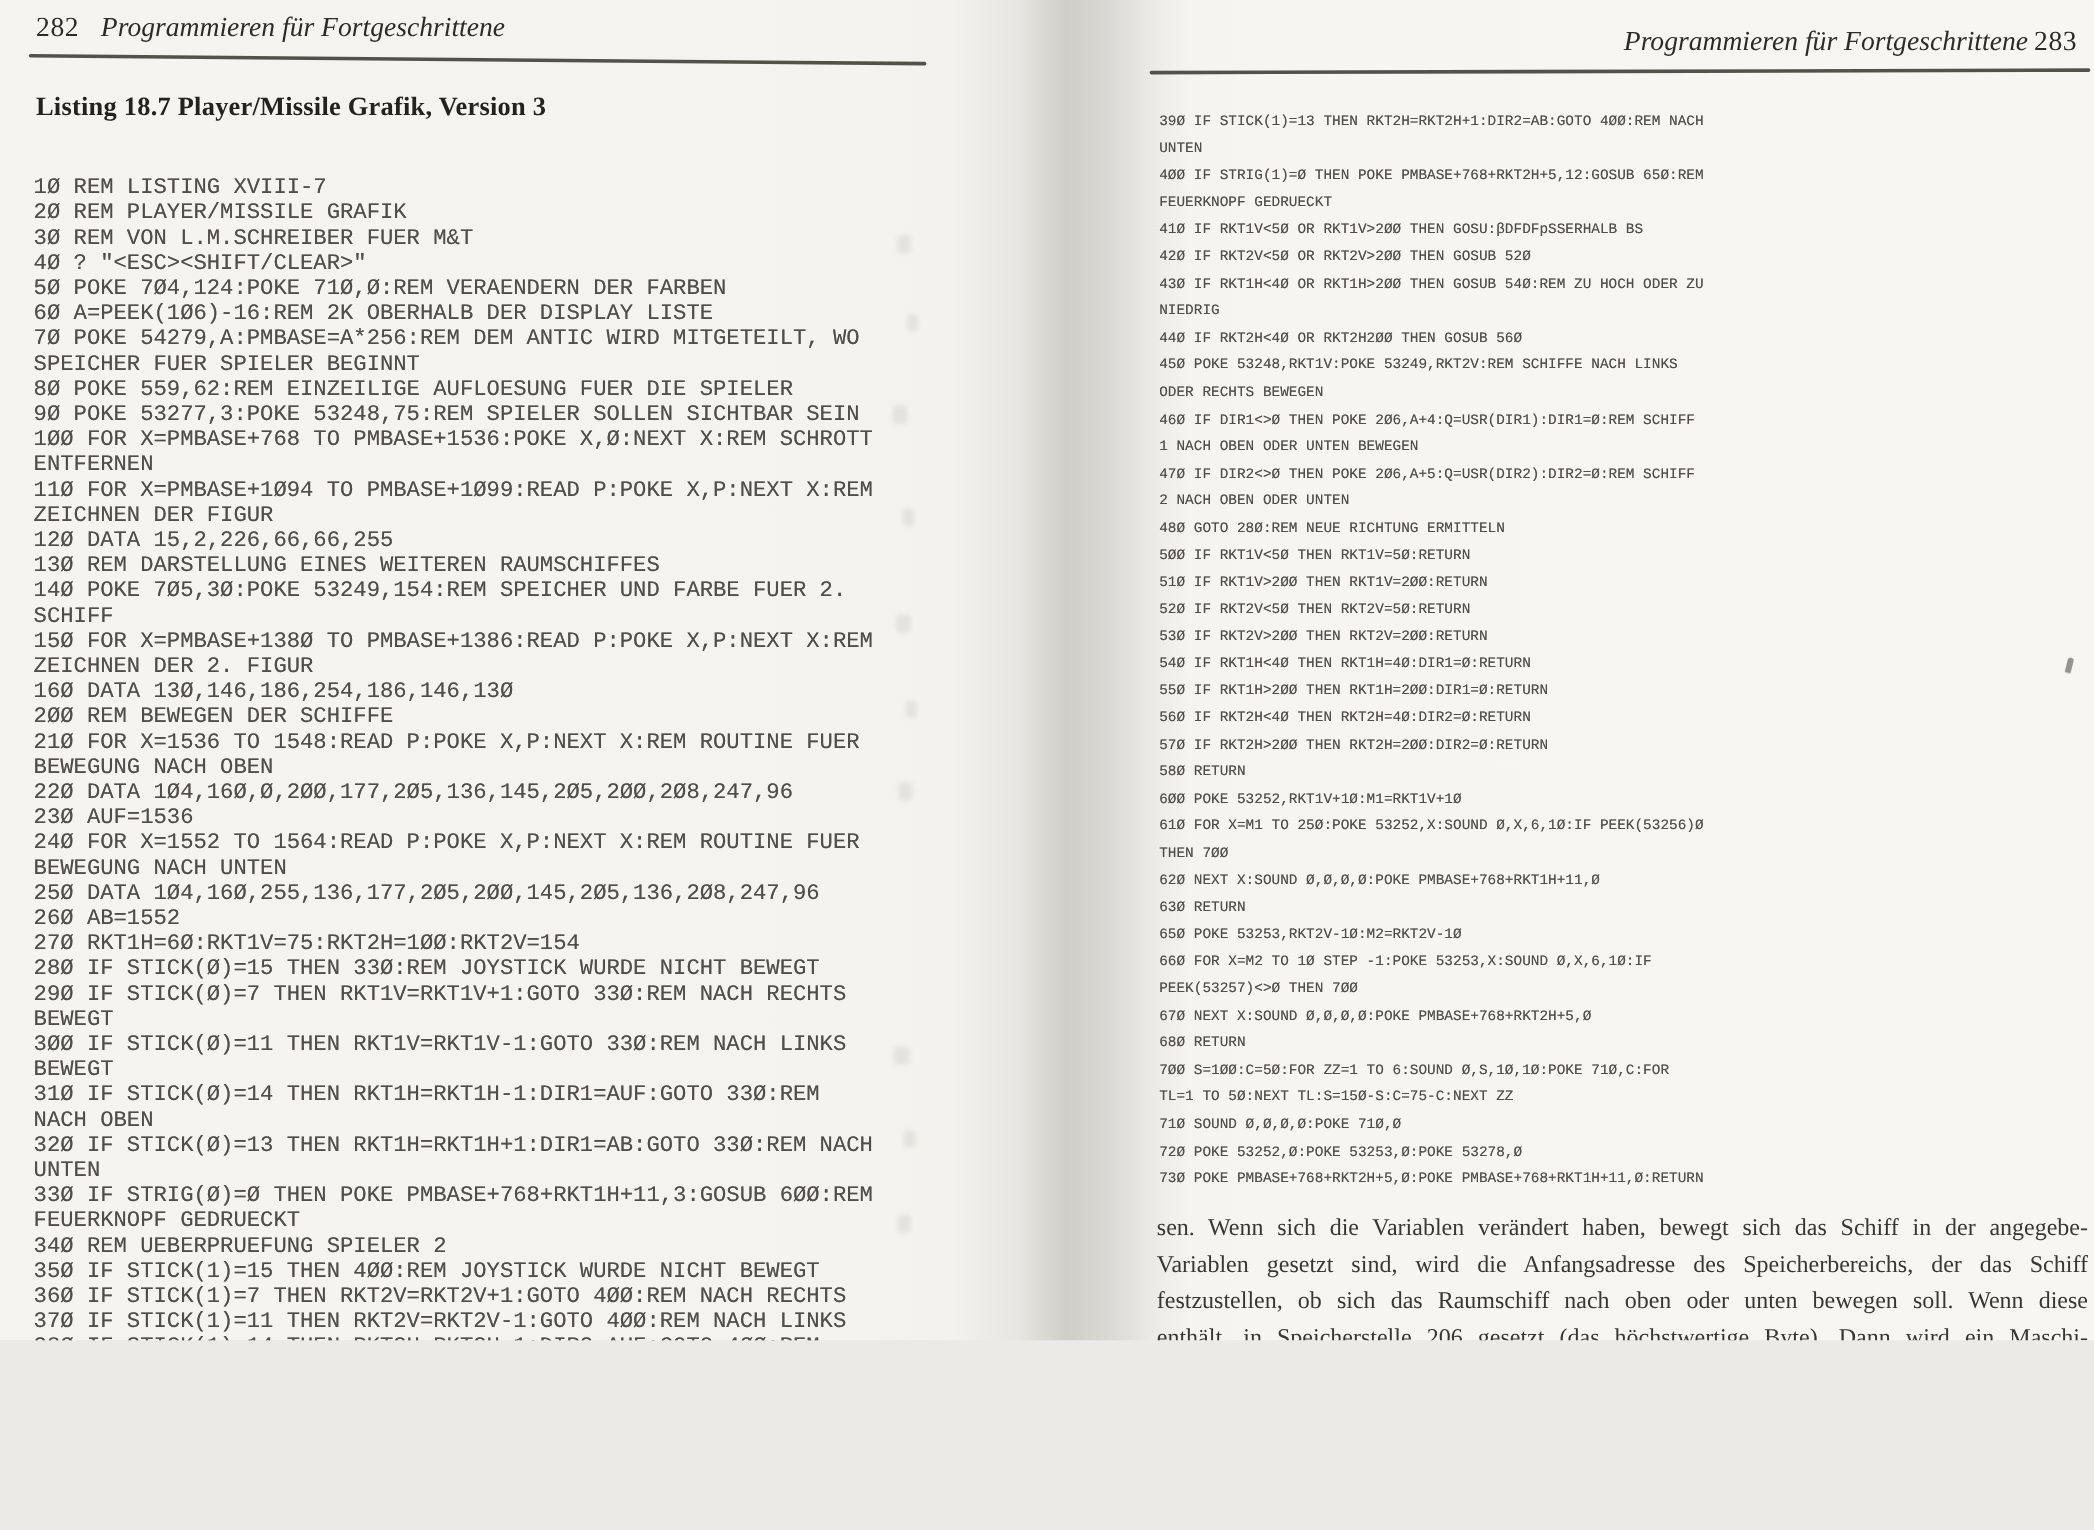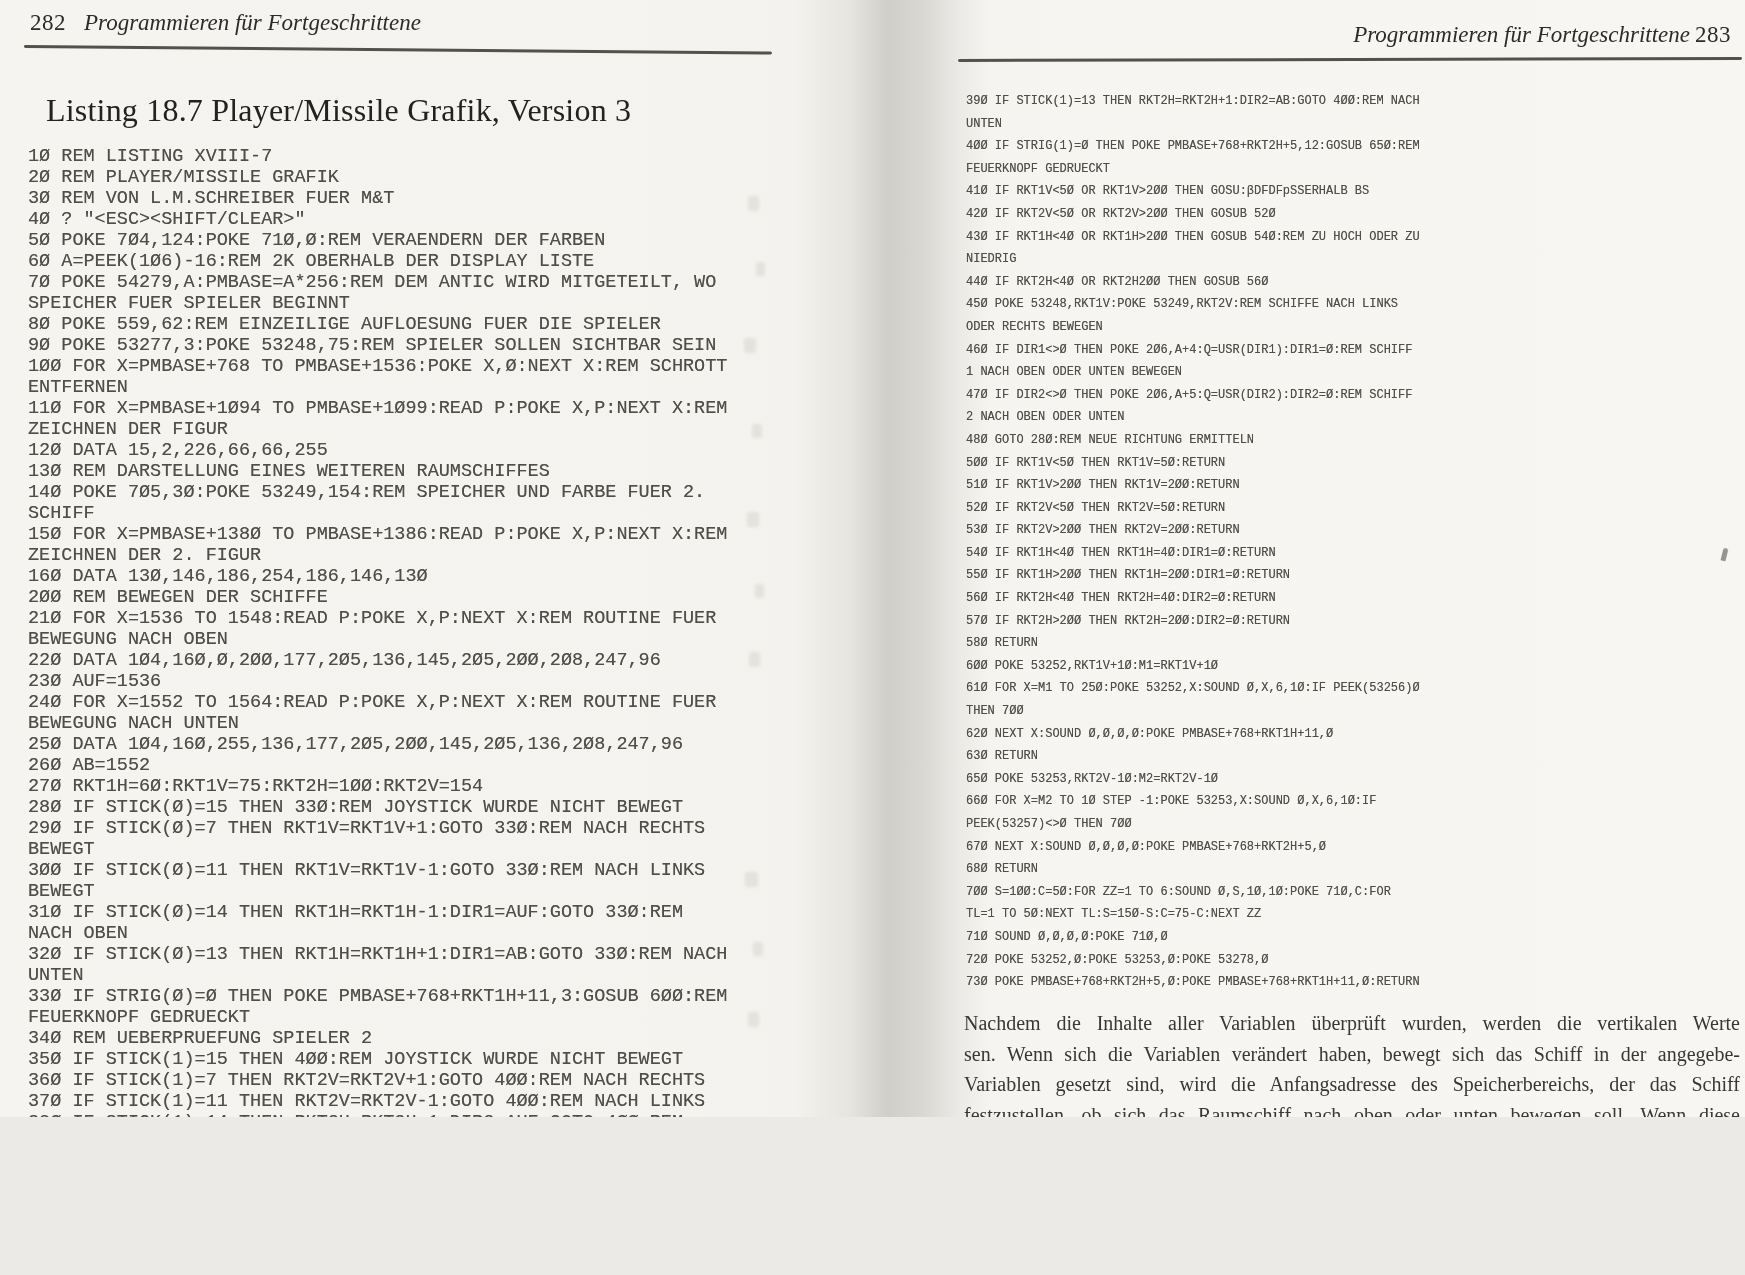--- a/index.html
+++ b/index.html
@@ -65,23 +65,23 @@
   }
   .rule-right {
     left: 958px; top: 59px; width: 784px;
     transform: rotate(-0.15deg);
     transform-origin: left center;
   }
 
   .listing-heading {
     position: absolute;
     left: 30px; top: 76px;
-    margin: 16px;
-    font-size: 32px;
-    font-weight: normal;
+    margin: 0;
+    font-size: 22px;
+    font-weight: bold;
     color: #23221f;
     letter-spacing: 0.2px;
     white-space: nowrap;
   }
 
   .code {
     position: absolute;
     margin: 0;
     font-family: "Liberation Mono", monospace;
     color: #504e49;
@@ -280,21 +280,20 @@
 PEEK(53257)&lt;&gt;Ø THEN 7ØØ
 67Ø NEXT X:SOUND Ø,Ø,Ø,Ø:POKE PMBASE+768+RKT2H+5,Ø
 68Ø RETURN
 7ØØ S=1ØØ:C=5Ø:FOR ZZ=1 TO 6:SOUND Ø,S,1Ø,1Ø:POKE 71Ø,C:FOR
 TL=1 TO 5Ø:NEXT TL:S=15Ø-S:C=75-C:NEXT ZZ
 71Ø SOUND Ø,Ø,Ø,Ø:POKE 71Ø,Ø
 72Ø POKE 53252,Ø:POKE 53253,Ø:POKE 53278,Ø
 73Ø POKE PMBASE+768+RKT2H+5,Ø:POKE PMBASE+768+RKT1H+11,Ø:RETURN</pre>
 
     <div class="paragraph">
-      <div class="para-line">Nachdem die Inhalte aller Variablen überprüft wurden, werden die vertikalen Werte</div>
       <div class="para-line">sen. Wenn sich die Variablen verändert haben, bewegt sich das Schiff in der angegebe-</div>
       <div class="para-line">Variablen gesetzt sind, wird die Anfangsadresse des Speicherbereichs, der das Schiff</div>
       <div class="para-line">festzustellen, ob sich das Raumschiff nach oben oder unten bewegen soll. Wenn diese</div>
       <div class="para-line">enthält, in Speicherstelle 206 gesetzt (das höchstwertige Byte). Dann wird ein Maschi-</div>
       <div class="para-line last">nenprogramm ausgeführt und die Variable DIR1 oder DIR2 auf 0 zurückgesetzt.</div>
     </div>
   </section>
 
   <div class="bottom-band"></div>
   <div class="bottom-smudge"></div>

